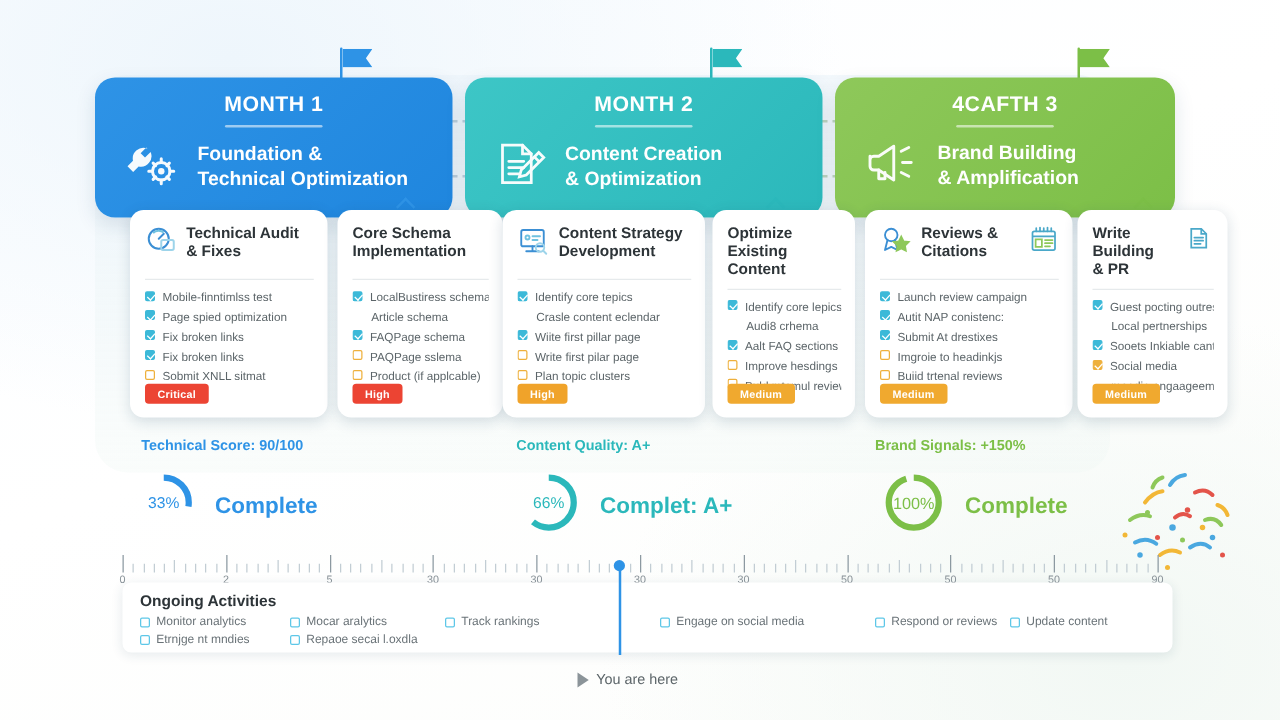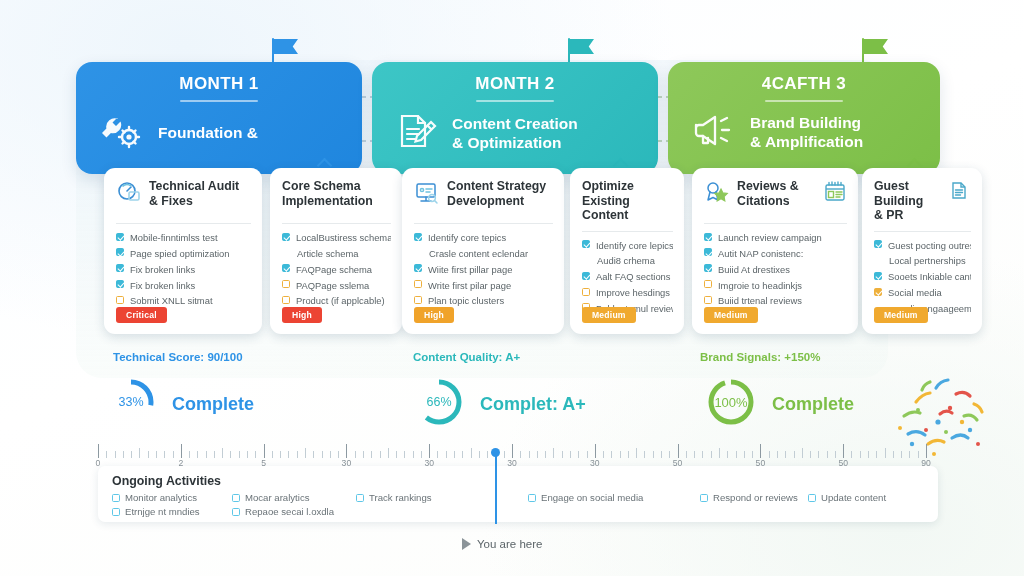--- a/index.html
+++ b/index.html
@@ -203,20 +203,21 @@
           <path d="M20 9a8.5 8.5 0 0 0-11.6 9.6L4 23l4.5 4.5 4.4-4.4A8.5 8.5 0 0 0 22.5 11.5L18 16l-3.5-3.5L19 8z" fill="#fff" stroke="none"></path>
           <circle cx="31" cy="27" r="7" fill="none"></circle>
           <circle cx="31" cy="27" r="2.6" fill="#fff" stroke="none"></circle>
           <g stroke-linecap="round">
             <path d="M31 17v3M31 34v3M21 27h3M38 27h3M24.5 20.5l2 2M35.5 31.5l2 2M37.5 20.5l-2 2M26.5 31.5l-2 2"></path>
           </g>
         </svg>
       </span>
       <span class="phase-sub">
         <span>Foundation &amp;</span><br>
+        <span>Technical Optimization</span>
       </span>
     </div>
   </div>
 
   <div class="phase p2">
     <div class="phase-title">MONTH 2</div>
     <div class="phase-rule"></div>
     <div class="phase-body">
       <span class="phase-icon">
         <svg width="44" height="42" viewBox="0 0 44 42" fill="none" stroke="#fff" stroke-width="2.2" stroke-linecap="round">
@@ -431,38 +432,38 @@
       <li>
           <span class="box done"></span>
           <span>Launch review campaign</span>
         </li>
       <li>
           <span class="box done"></span>
           <span>Autit NAP conistenc:</span>
         </li>
       <li>
           <span class="box done"></span>
-          <span>Buiid At drestixes</span>
+          <span>Submit At drestixes</span>
         </li>
       <li>
           <span class="box"></span>
           <span>Imgroie to headinkjs</span>
         </li>
       <li>
           <span class="box"></span>
           <span>Buiid trtenal reviews</span>
         </li>
     </ul>
     <span class="badge medium">Medium</span>
   </div>
 
   <div class="card" style="left:862px; width:120px;">
     <div class="card-head">
       <span class="card-title">
-        <span>Guest Building</span><br>
+        <span>Write Building</span><br>
         <span>&amp; PR</span>
       </span>
       <span class="card-icon right">
         <svg width="24" height="24" viewBox="0 0 24 24" fill="none" stroke="#4aa8c9" stroke-width="1.4">
           <path d="M6 3h8l4 4v11H6z"></path>
           <path d="M14 3v4h4"></path>
           <path d="M8.5 10h7M8.5 12.5h7M8.5 15h5" stroke-linecap="round"></path>
         </svg>
       </span>
     </div>

